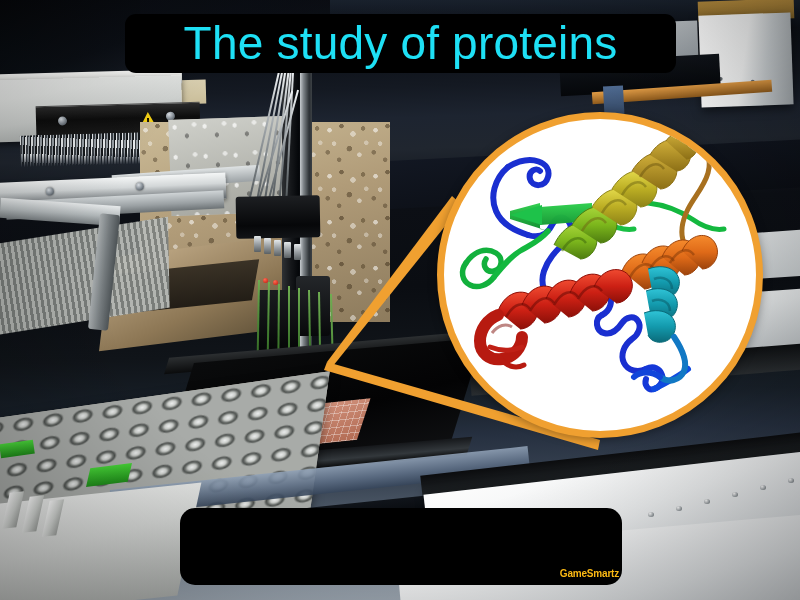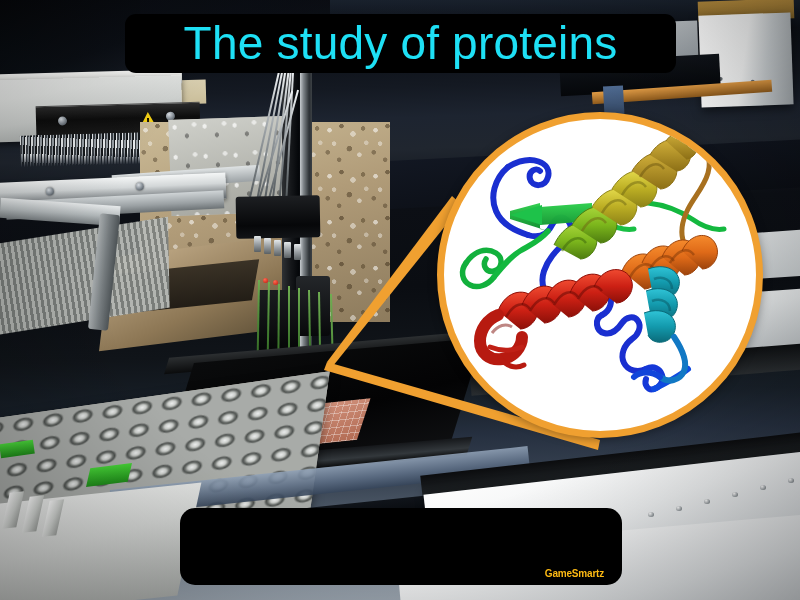--- a/index.html
+++ b/index.html
@@ -424,21 +424,21 @@
     color: #fcb913;
     font-size: 60px;
     font-weight: 400;
     letter-spacing: .3px;
     line-height: 1;
     white-space: nowrap;
     transform: translateY(-5px);
   }
   .watermark {
     position: absolute;
-    right: 18px; bottom: 6px;
+    right: 3px; bottom: 6px;
     color: #fcb913;
     font-size: 10px;
     font-weight: bold;
     letter-spacing: -.2px;
     white-space: nowrap;
   }
 </style>
 </head>
 <body>
 

